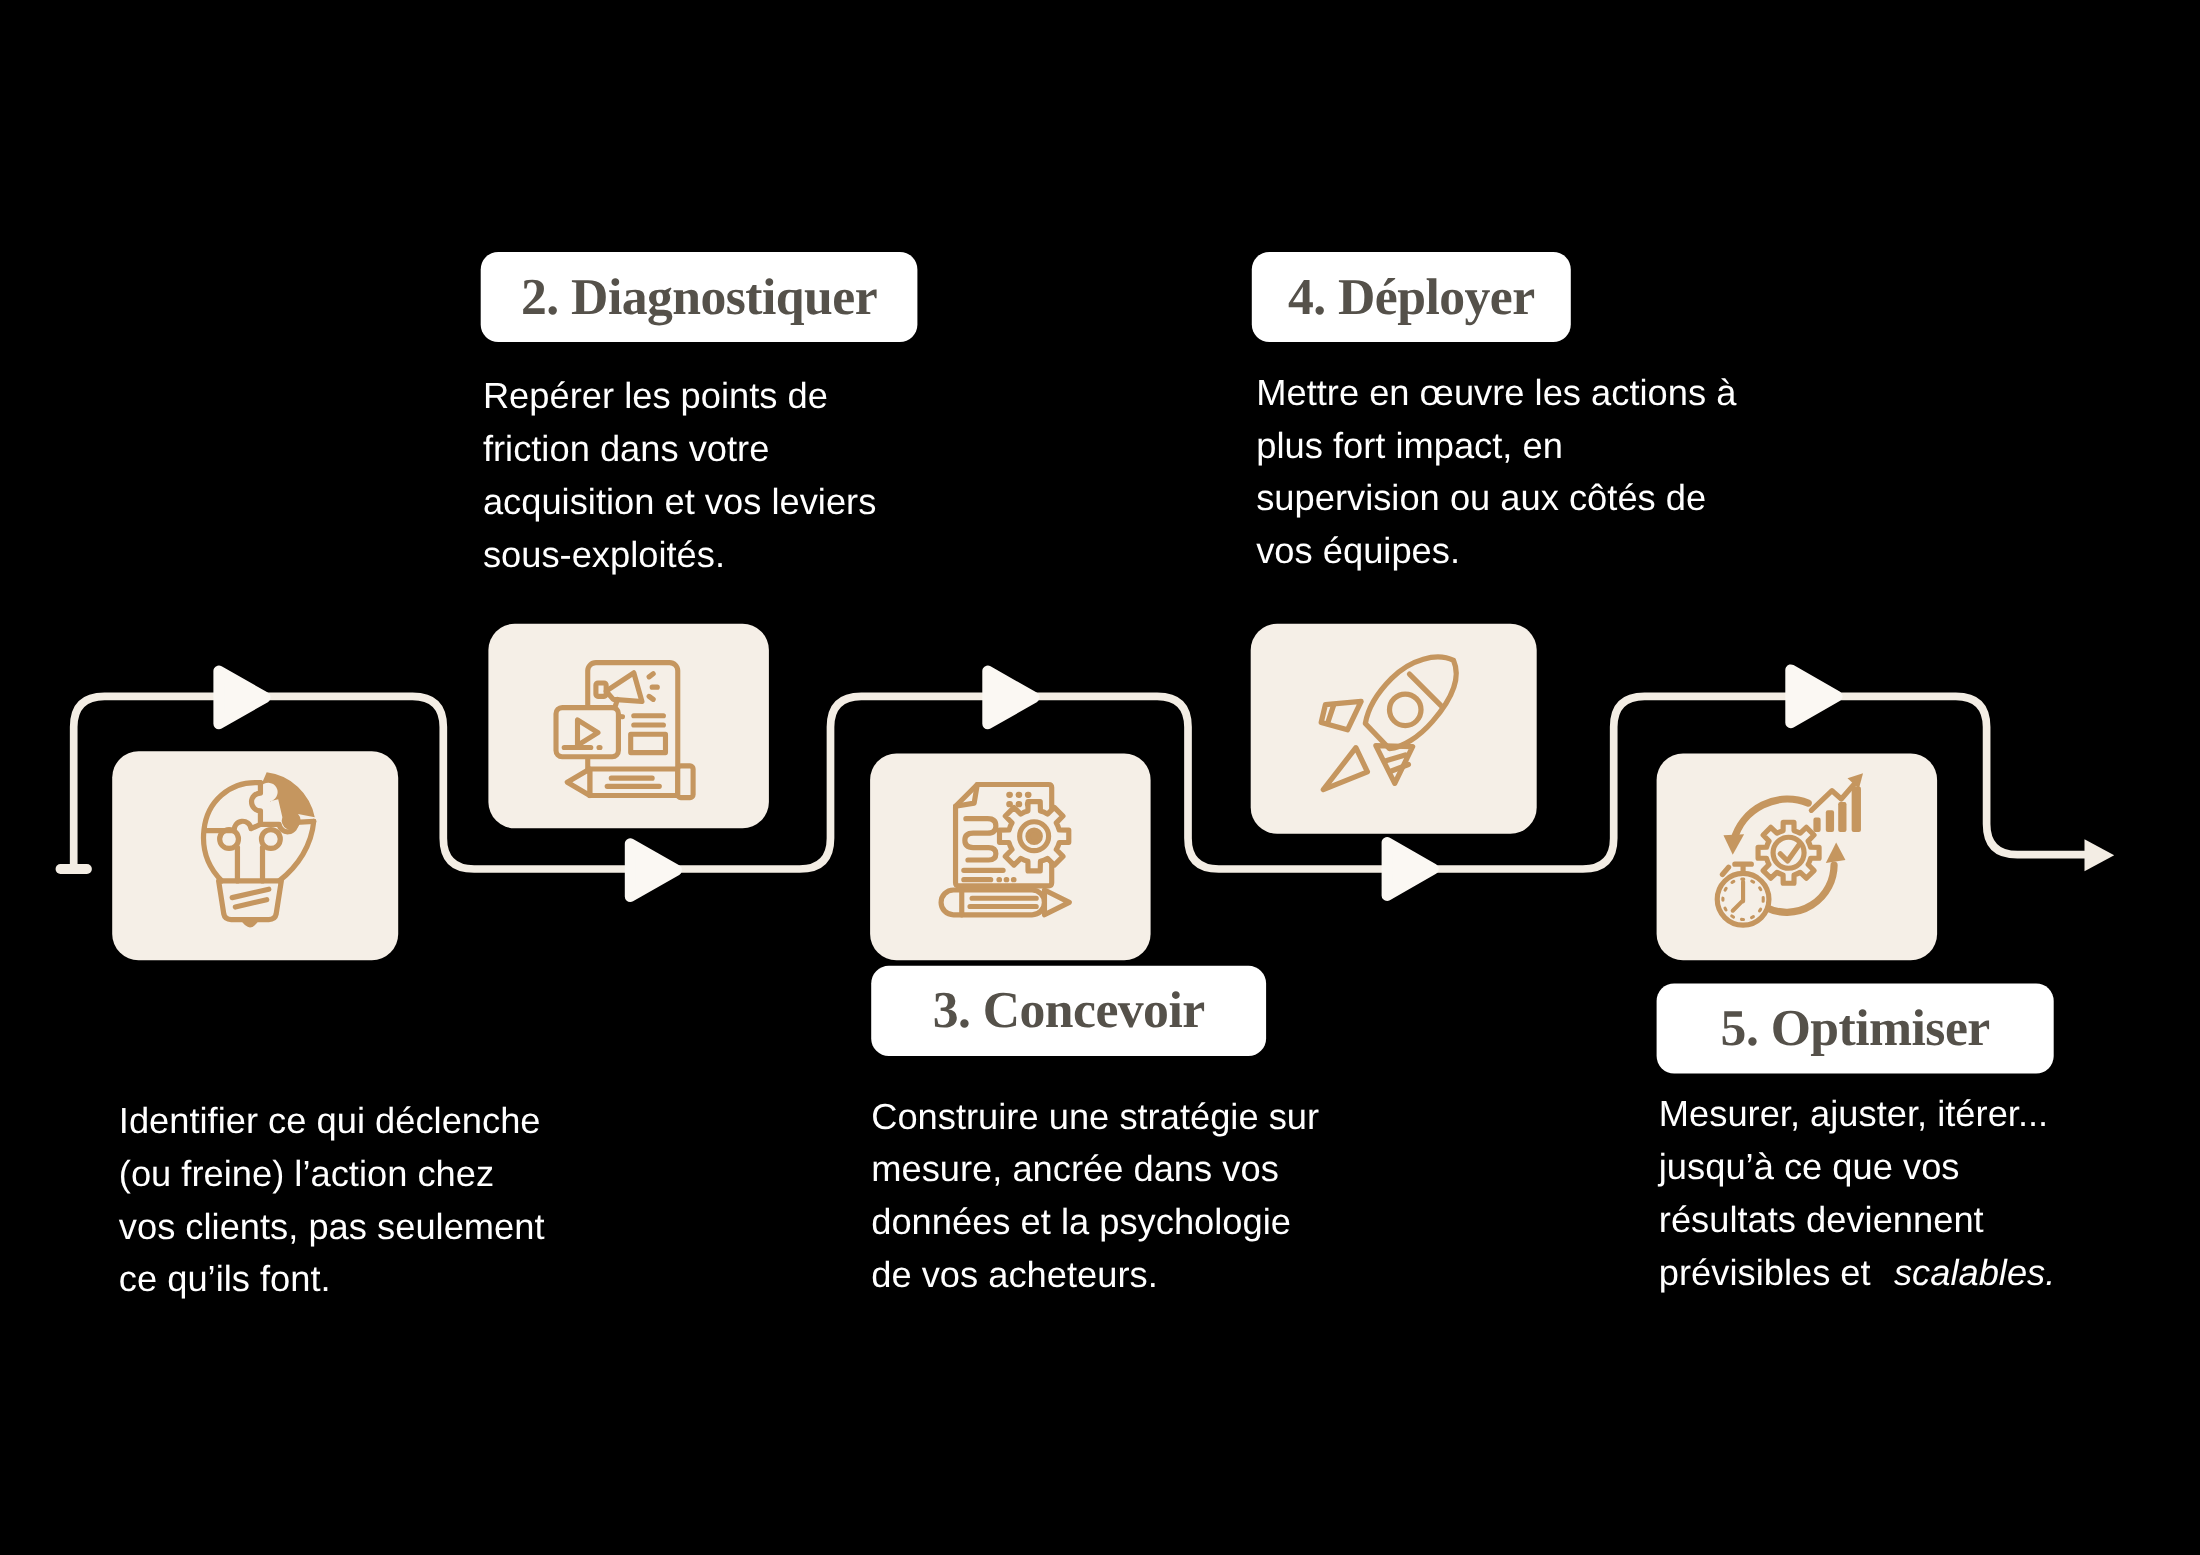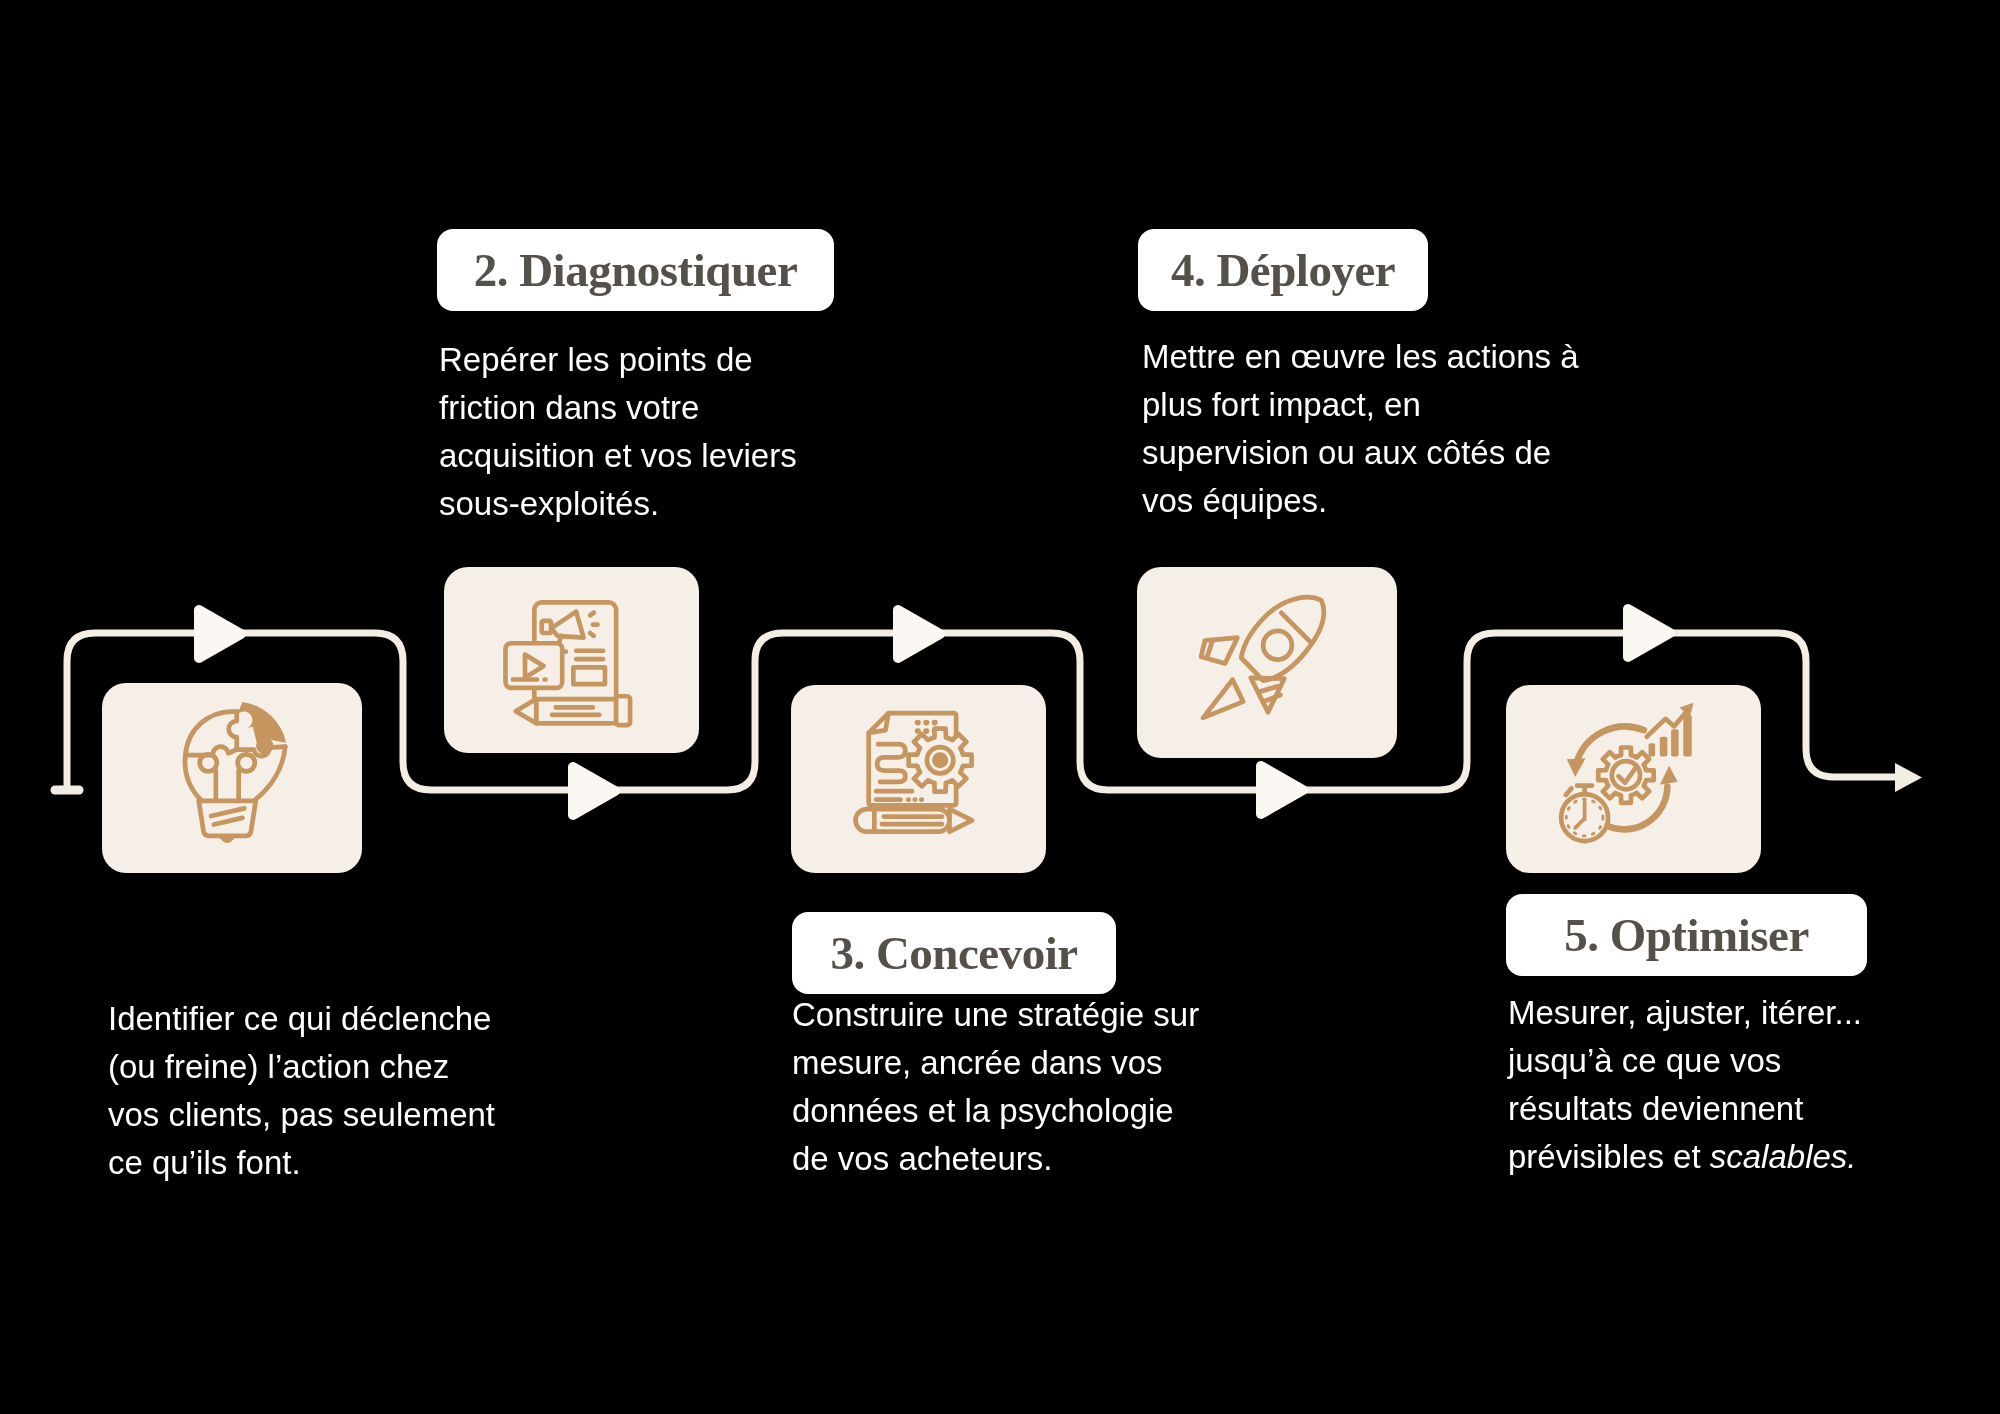--- a/index.html
+++ b/index.html
@@ -6,31 +6,31 @@
   .canvas{position:relative;width:2000px;height:1414px;background:#000000;overflow:hidden;
           font-family:"Liberation Sans",sans-serif;}
   .connector{position:absolute;left:0;top:0;}
   .iconbox{position:absolute;background:#F5EFE7;border-radius:24px;}
   .iconbox svg{width:100%;height:100%;display:block;}
   .titlebox{position:absolute;background:#ffffff;border-radius:16px;height:82px;
             display:flex;align-items:center;justify-content:center;}
   .titlebox span{font-family:"Liberation Serif","DejaVu Serif",serif;font-weight:700;
                  font-size:47px;color:#55514A;letter-spacing:-0.5px;white-space:nowrap;}
   .desc{position:absolute;color:#FFFFFF;font-size:33px;line-height:48px;white-space:nowrap;}
-  .desc em{font-style:italic;}
+  .desc em{font-style:italic;margin-left:12px;}
   
   .b1{left:102px;top:683px;width:260px;height:190px;}
   .b2{left:444px;top:567px;width:255px;height:186px;}
   .b3{left:791px;top:685px;width:255px;height:188px;}
   .b4{left:1137px;top:567px;width:260px;height:191px;}
   .b5{left:1506px;top:685px;width:255px;height:188px;}
   
   .t1{left:107px;top:895px;width:353px;}
   .t2{left:437px;top:229px;width:397px;}
-  .t3{left:792px;top:912px;width:324px;}
+  .t3{left:792px;top:878px;width:359px;}
   .t4{left:1138px;top:229px;width:290px;}
   .t5{left:1506px;top:894px;width:361px;}
   
   .d1{left:108px;top:995px;}
   .d2{left:439px;top:336px;}
   .d3{left:792px;top:991px;}
   .d4{left:1142px;top:333px;}
   .d5{left:1508px;top:989px;}
 </style>
 </head>

